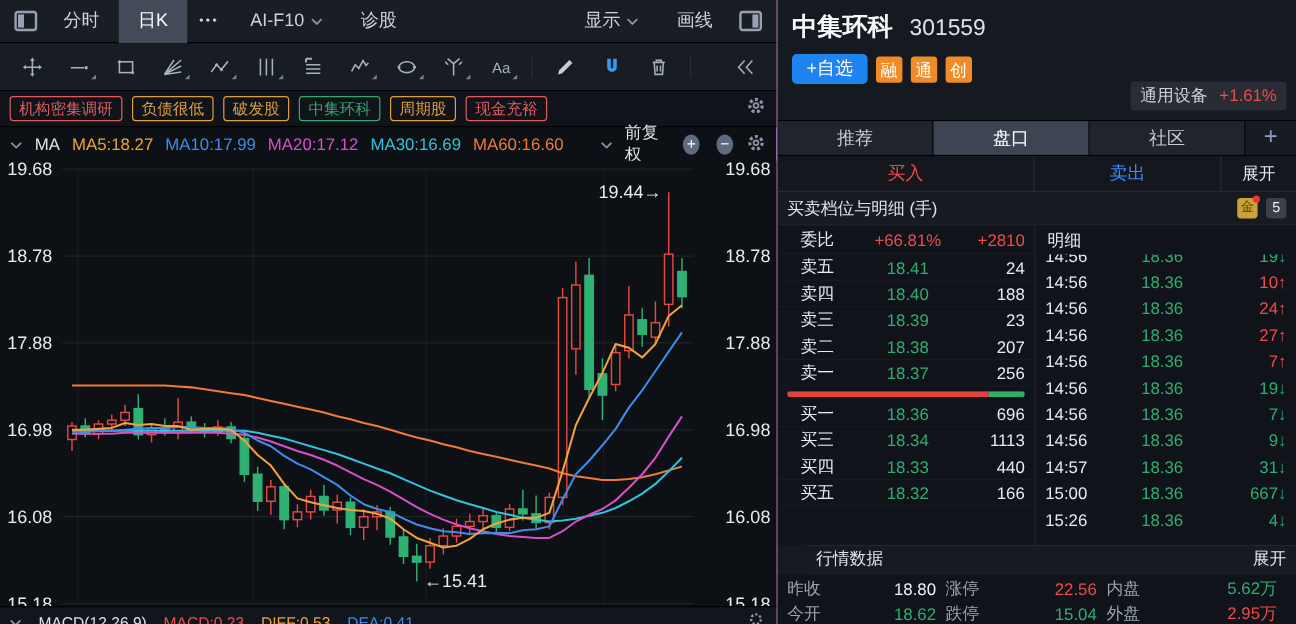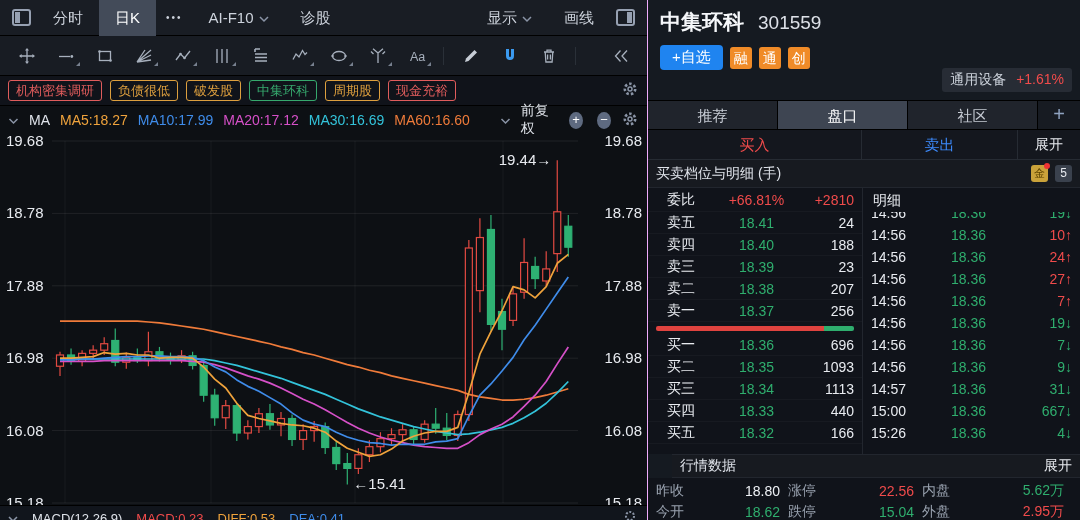--- a/index.html
+++ b/index.html
@@ -468,25 +468,20 @@
               <div class="ratio-red" style="width: 85%;"></div>
               <div class="ratio-green" style="width: 15%;"></div>
             </div>
           </div>
           <div class="ob-row">
             <span class="ob-lab">买一</span>
             <span class="ob-price">18.36</span>
             <span class="ob-vol">696</span>
           </div>
           <div class="ob-row">
-            <span class="ob-lab">买二</span>
-            <span class="ob-price">18.35</span>
-            <span class="ob-vol">1093</span>
-          </div>
-          <div class="ob-row">
             <span class="ob-lab">买三</span>
             <span class="ob-price">18.34</span>
             <span class="ob-vol">1113</span>
           </div>
           <div class="ob-row">
             <span class="ob-lab">买四</span>
             <span class="ob-price">18.33</span>
             <span class="ob-vol">440</span>
           </div>
           <div class="ob-row">

